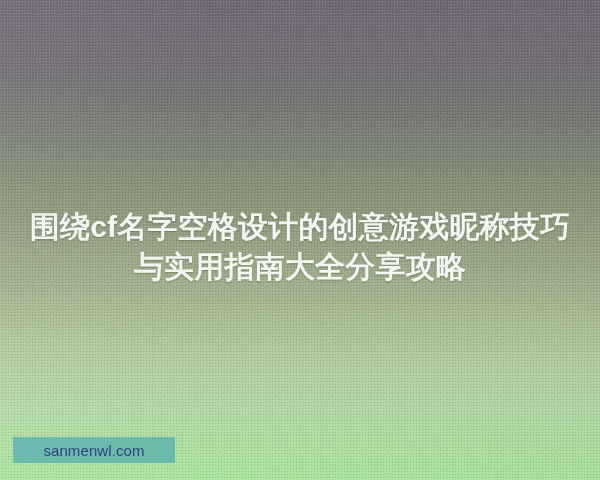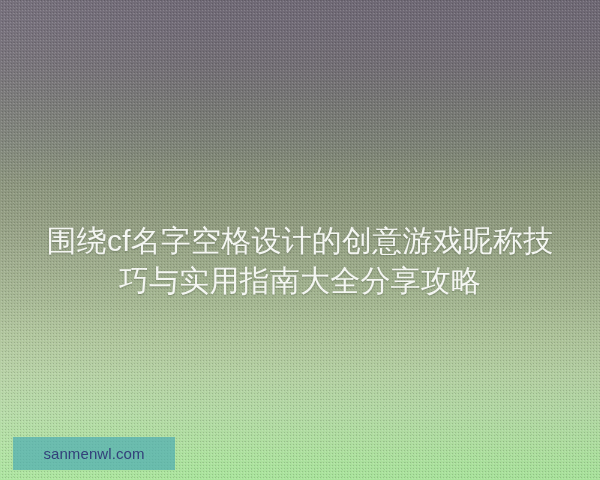--- a/index.html
+++ b/index.html
@@ -81,37 +81,37 @@
   }
 
   
   .headline {
     position: absolute;
     left: 0;
     right: 0;
     top: 205px;
     padding: 0 18px;
     box-sizing: border-box;
-    margin: 16px;
+    margin: 2px;
     text-align: center;
     color: #f4f6f2;
     font-size: 30px;
-    font-weight: 400;
+    font-weight: 700;
     line-height: 40px;
     letter-spacing: 0.2px;
     text-shadow: 0 1px 2px rgba(40,50,35,0.30);
   }
 
   
   .watermark {
     position: absolute;
     left: 13px;
     top: 437px;
     width: 162px;
-    height: 33px;
+    height: 26px;
     background: rgba(77, 173, 178, 0.70);
     display: flex;
     align-items: center;
     justify-content: center;
   }
 
   .watermark-text {
     color: #33407a;
     font-size: 15px;
     font-weight: 400;

